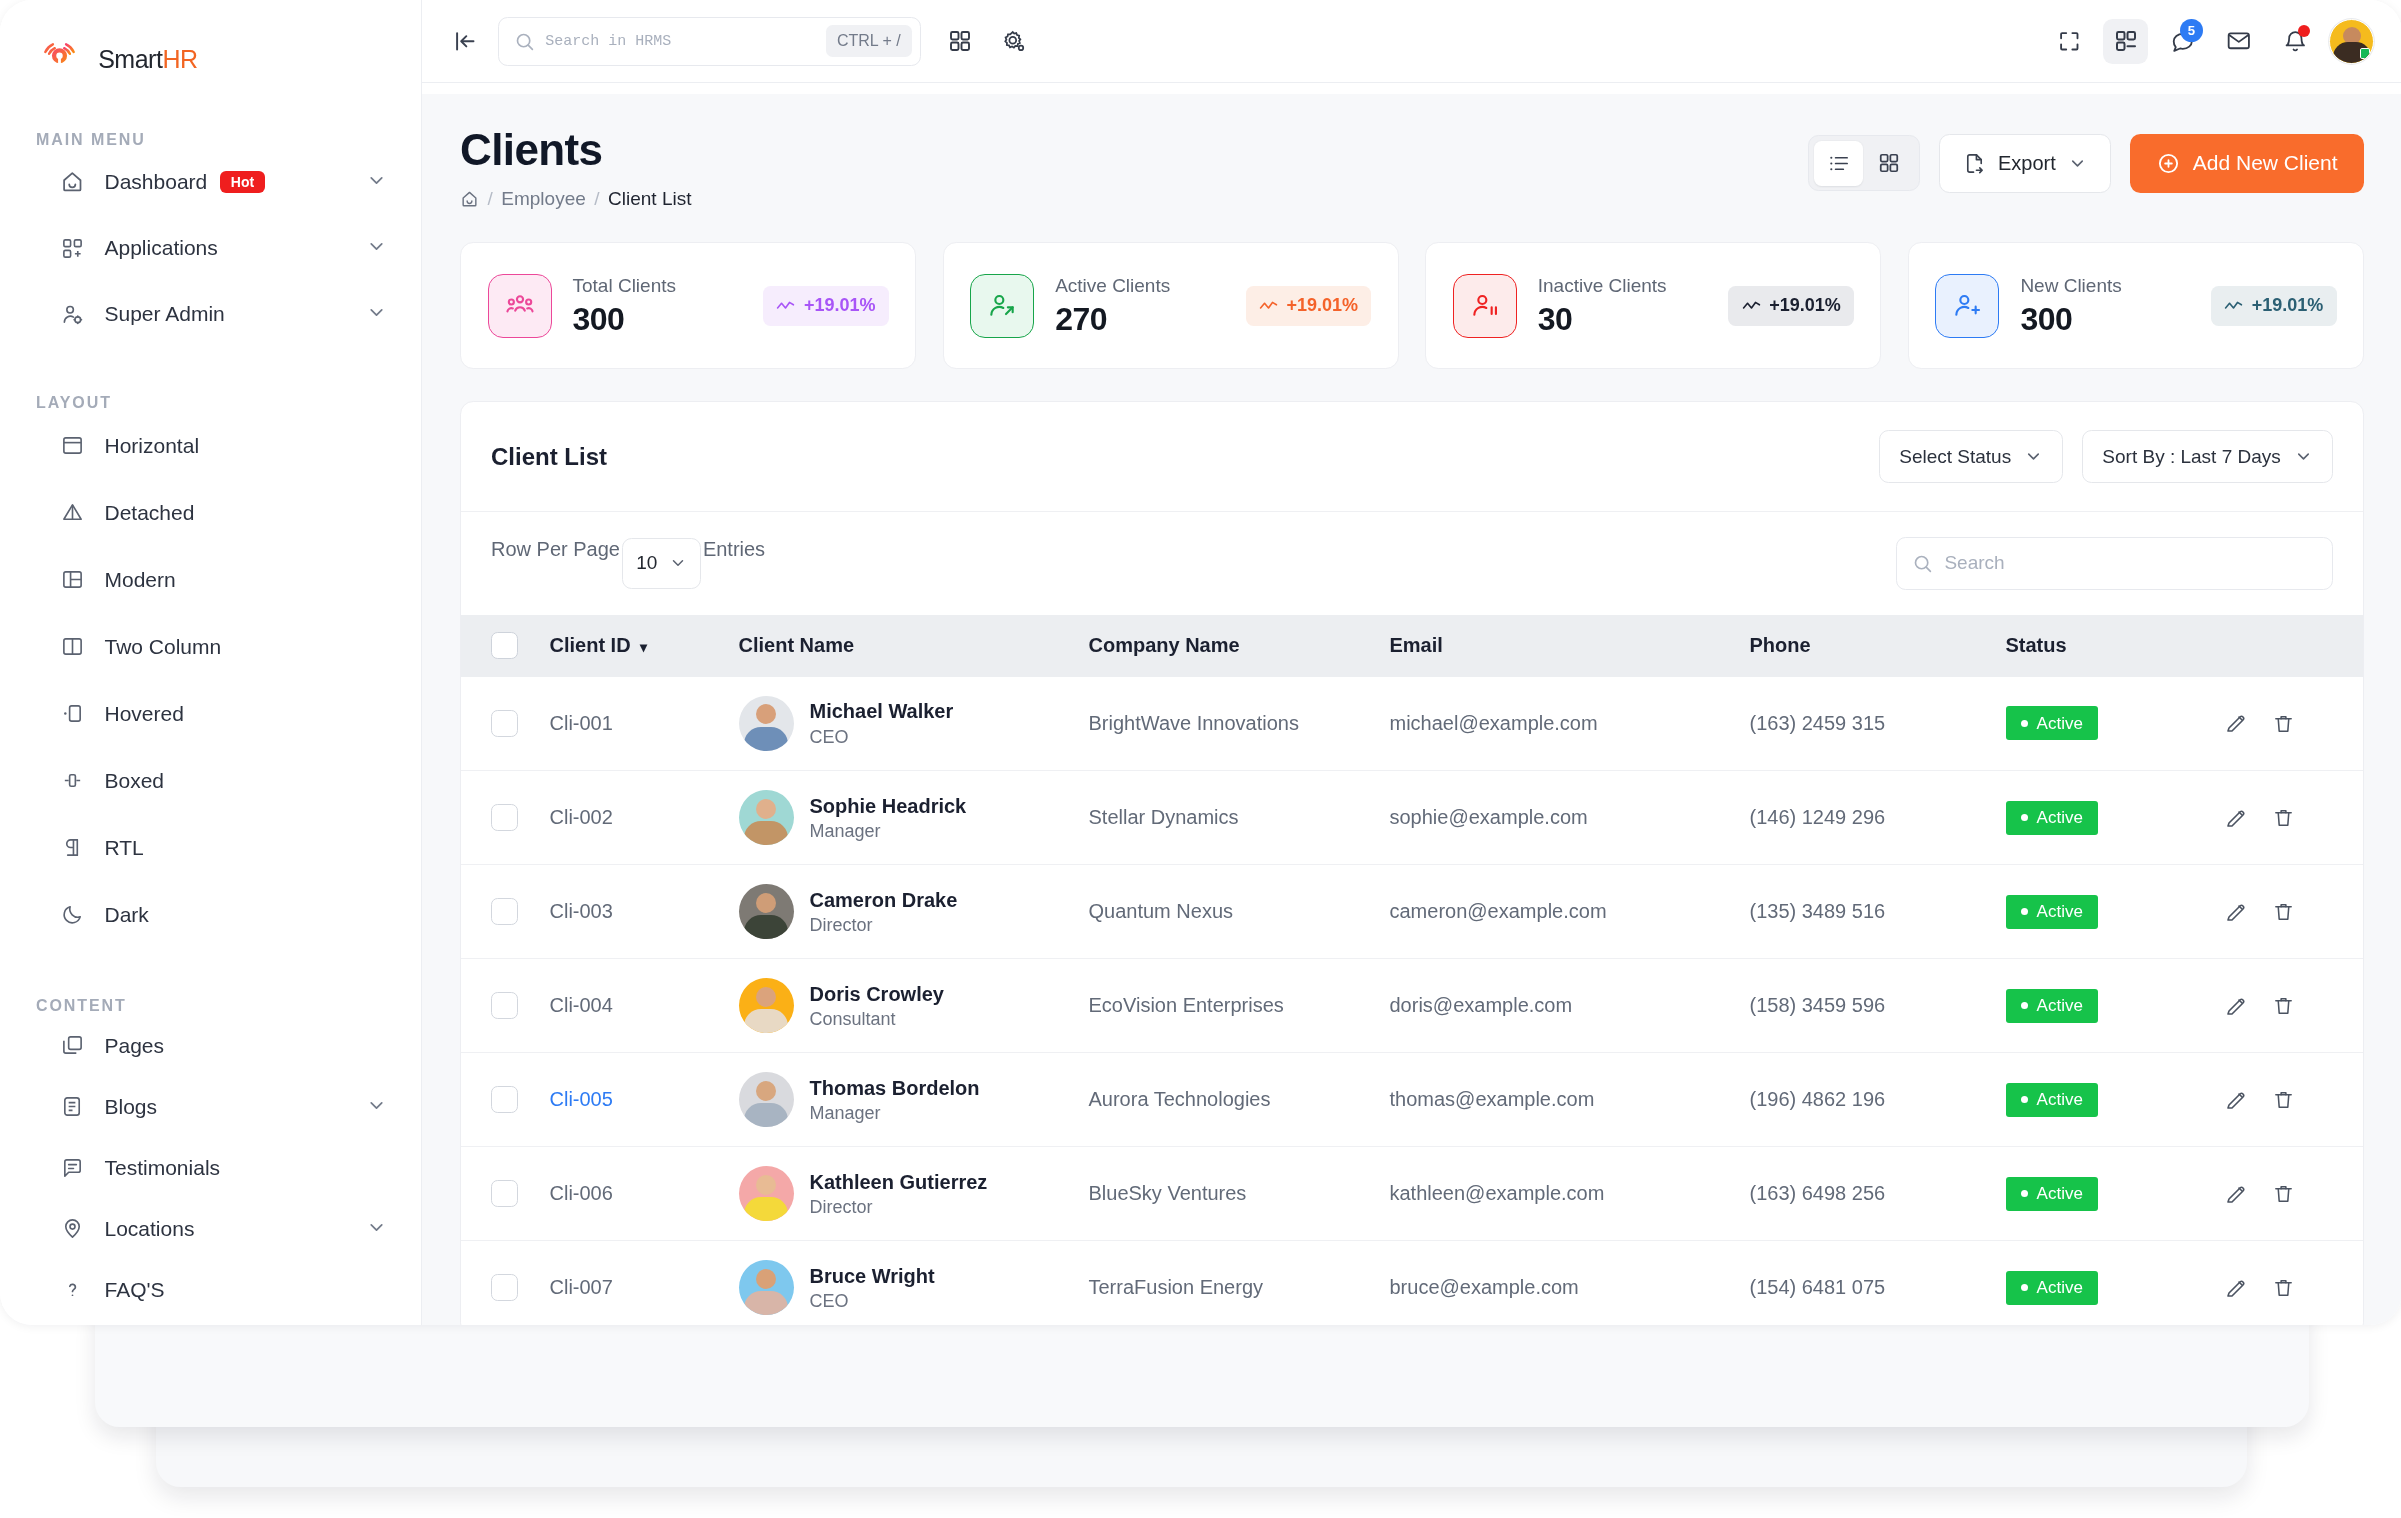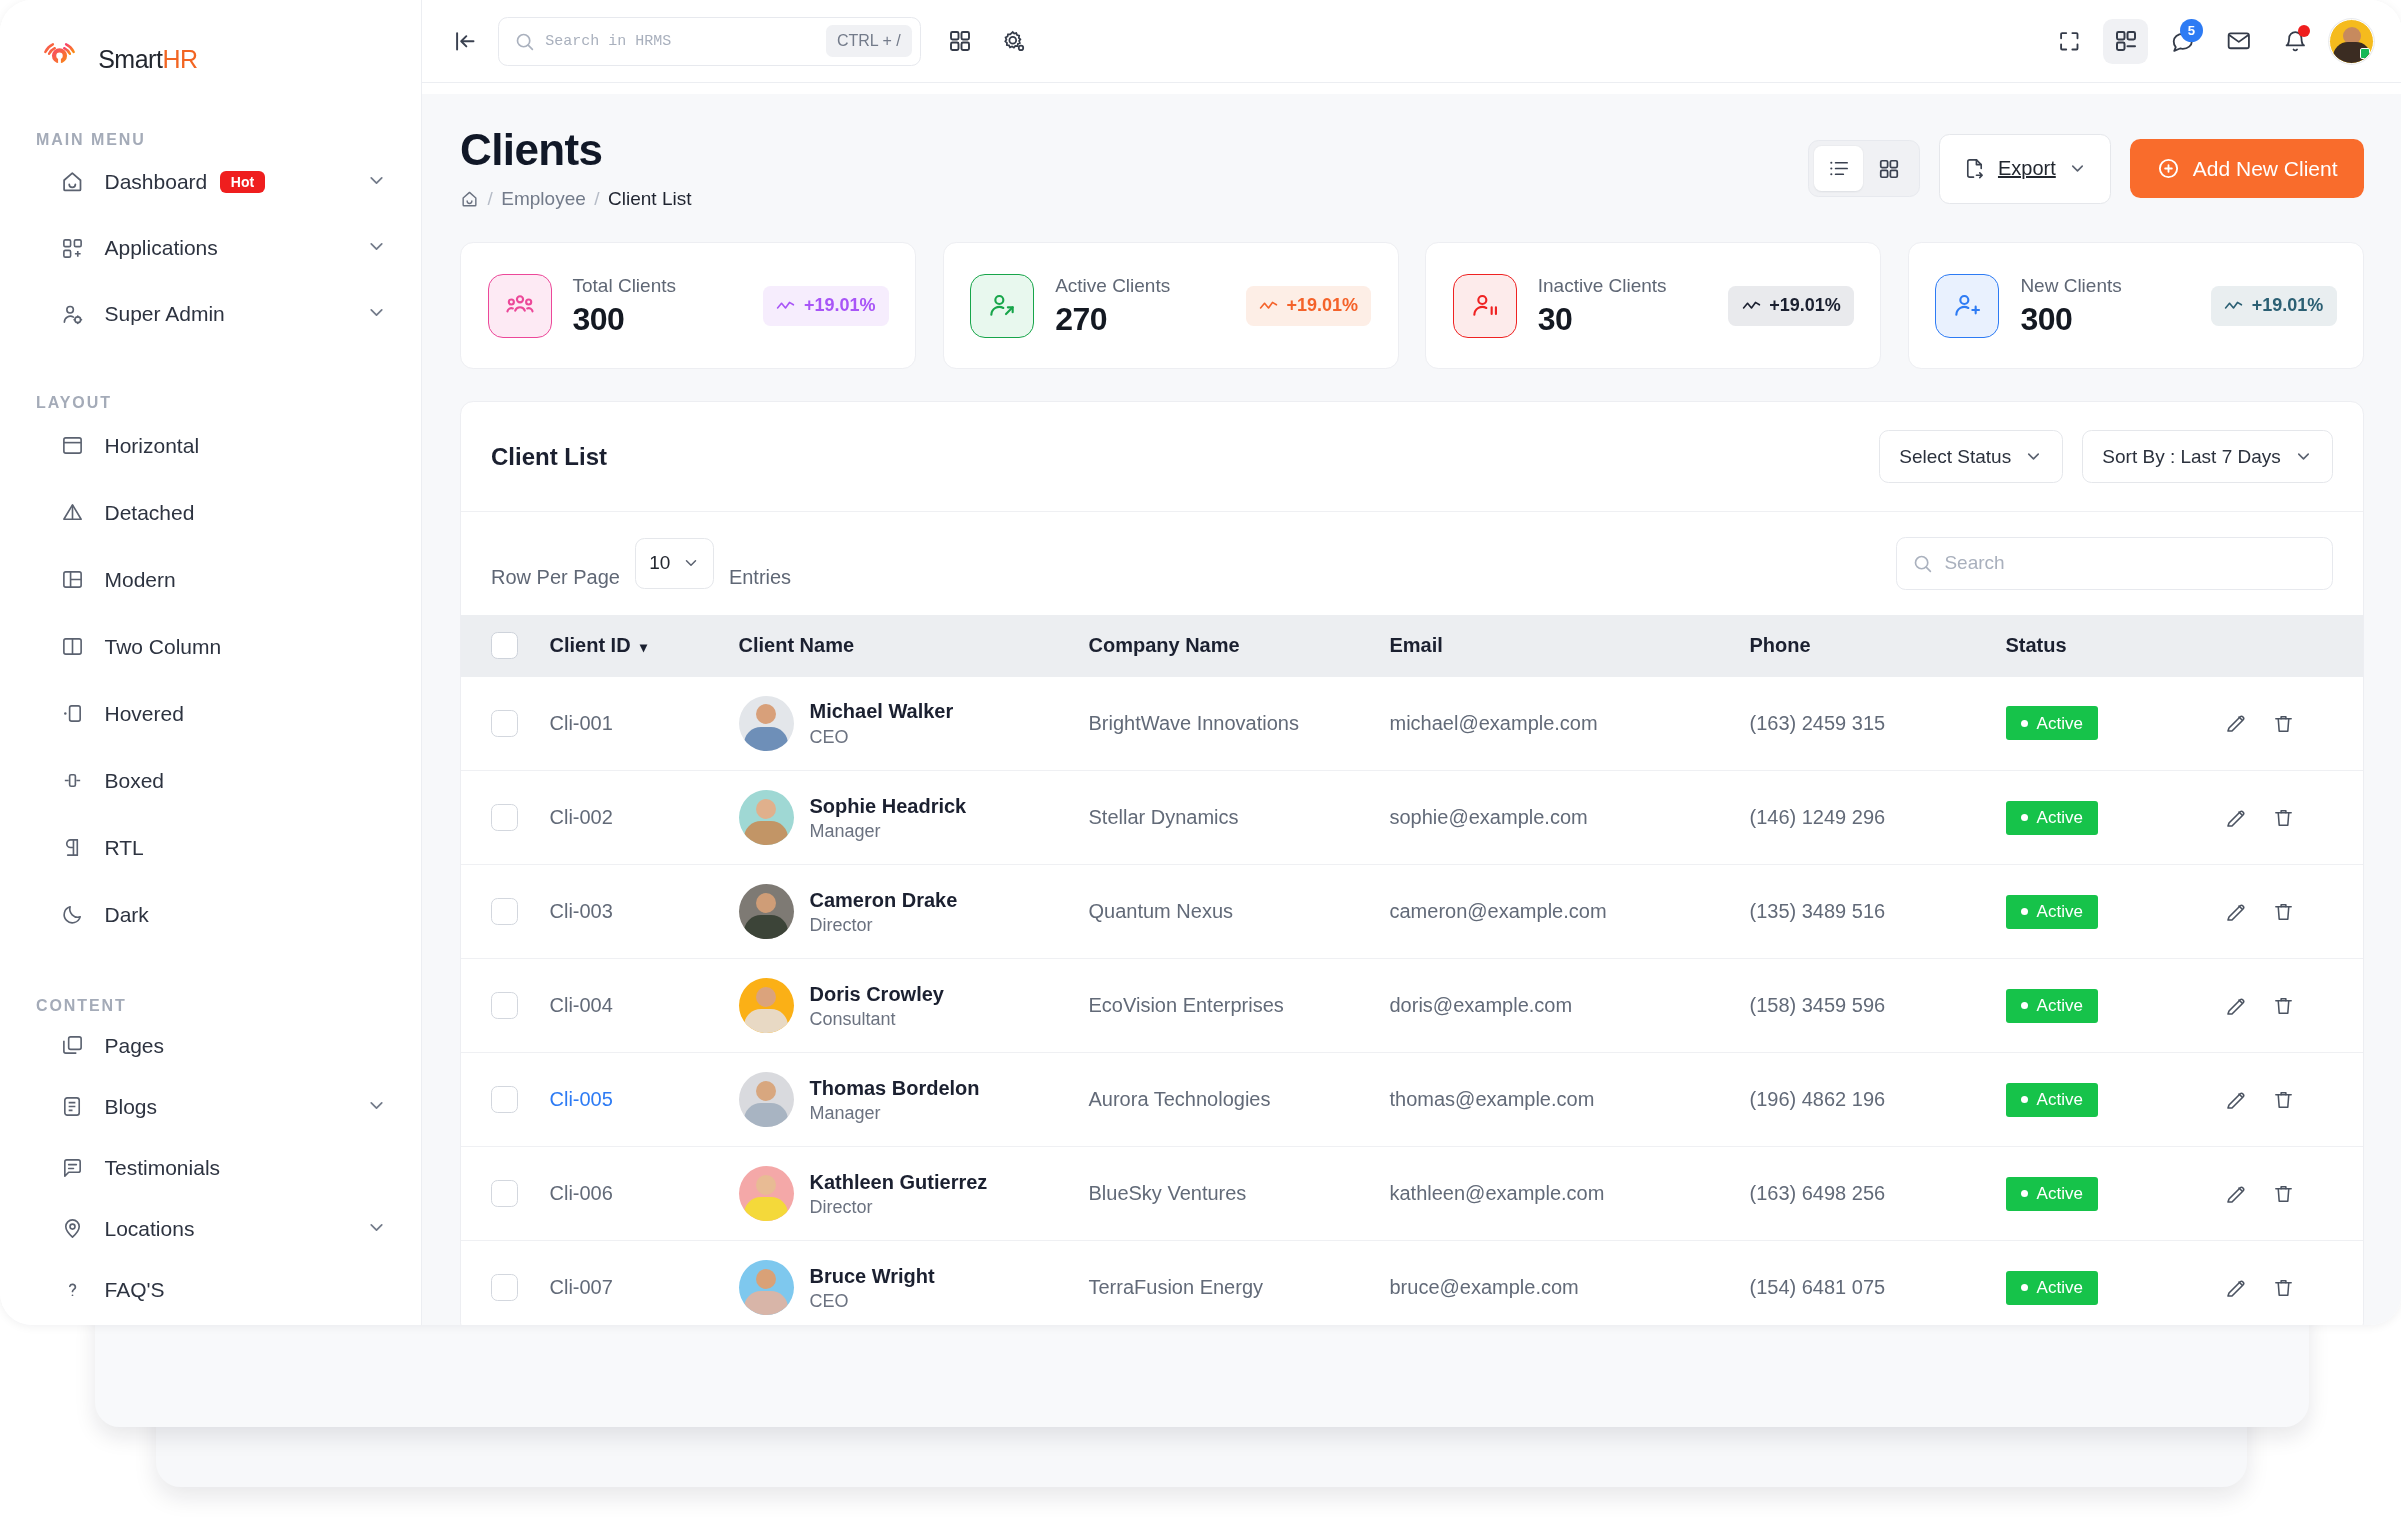--- a/index.html
+++ b/index.html
@@ -209,24 +209,24 @@
     background: #f0f1f4; border: 0.9px solid #e7e9ee;
     border-radius: 10.4px; padding: 4.7px; gap: 1.9px;
   }
   .viewtoggle .vt {
     width: 49px; height: 45px; border-radius: 7.6px;
     display: flex; align-items: center; justify-content: center;
     color: #3a4150; cursor: pointer;
   }
   .viewtoggle .vt.on { background: #fff; box-shadow: 0 0.9px 1.9px rgba(16,24,40,.08); }
   .btn-export {
-    height: 70px; padding: 0 23px;
+    height: 59px; padding: 0 23px;
     background: #fff; border: 0.9px solid #e5e7eb; border-radius: 10.4px;
     display: flex; align-items: center; gap: 12.3px;
-    font-size: 20px; color: #22272f; cursor: pointer; text-decoration: underline;
+    font-size: 20px; color: #22272f; cursor: pointer;
   }
   .btn-export .cv { color: #5b6270; display: flex; }
   .btn-primary {
     height: 59px; padding: 0 26.5px;
     background: #f96c2c; border: 0; border-radius: 10.4px;
     display: flex; align-items: center; gap: 13.2px;
     font-size: 21px; color: #fff; font-weight: 500; cursor: pointer;
     font-family: "Liberation Sans", sans-serif;
   }
 
@@ -274,21 +274,21 @@
     display: flex; align-items: center; gap: 13.2px;
     font-size: 19px; color: #2b313d; cursor: pointer; background: #fff;
     white-space: nowrap;
   }
   .pill-select .lab-muted { color: #2b313d; }
 
   .table-toolbar {
     display: flex; align-items: center;
     padding: 24.6px 30px 24.6px;
   }
-  .rpp { display: flex; align-items: flex-end; gap: 15px; font-size: 20px; color: #5f6775; }
+  .rpp { display: flex; align-items: flex-start; gap: 2px; font-size: 20px; color: #5f6775; }
   .rpp-select {
     height: 51px; min-width: 78px; padding: 0 13.2px;
     border: 0.9px solid #e5e7eb; border-radius: 9.5px;
     display: flex; align-items: center; gap: 11.4px;
     font-size: 19px; color: #22272f; background: #fff; cursor: pointer;
   }
   .tbl-search {
     margin-left: auto;
     width: 437px; height: 53px;
     border: 0.9px solid #e7e9ee; border-radius: 9.5px;

